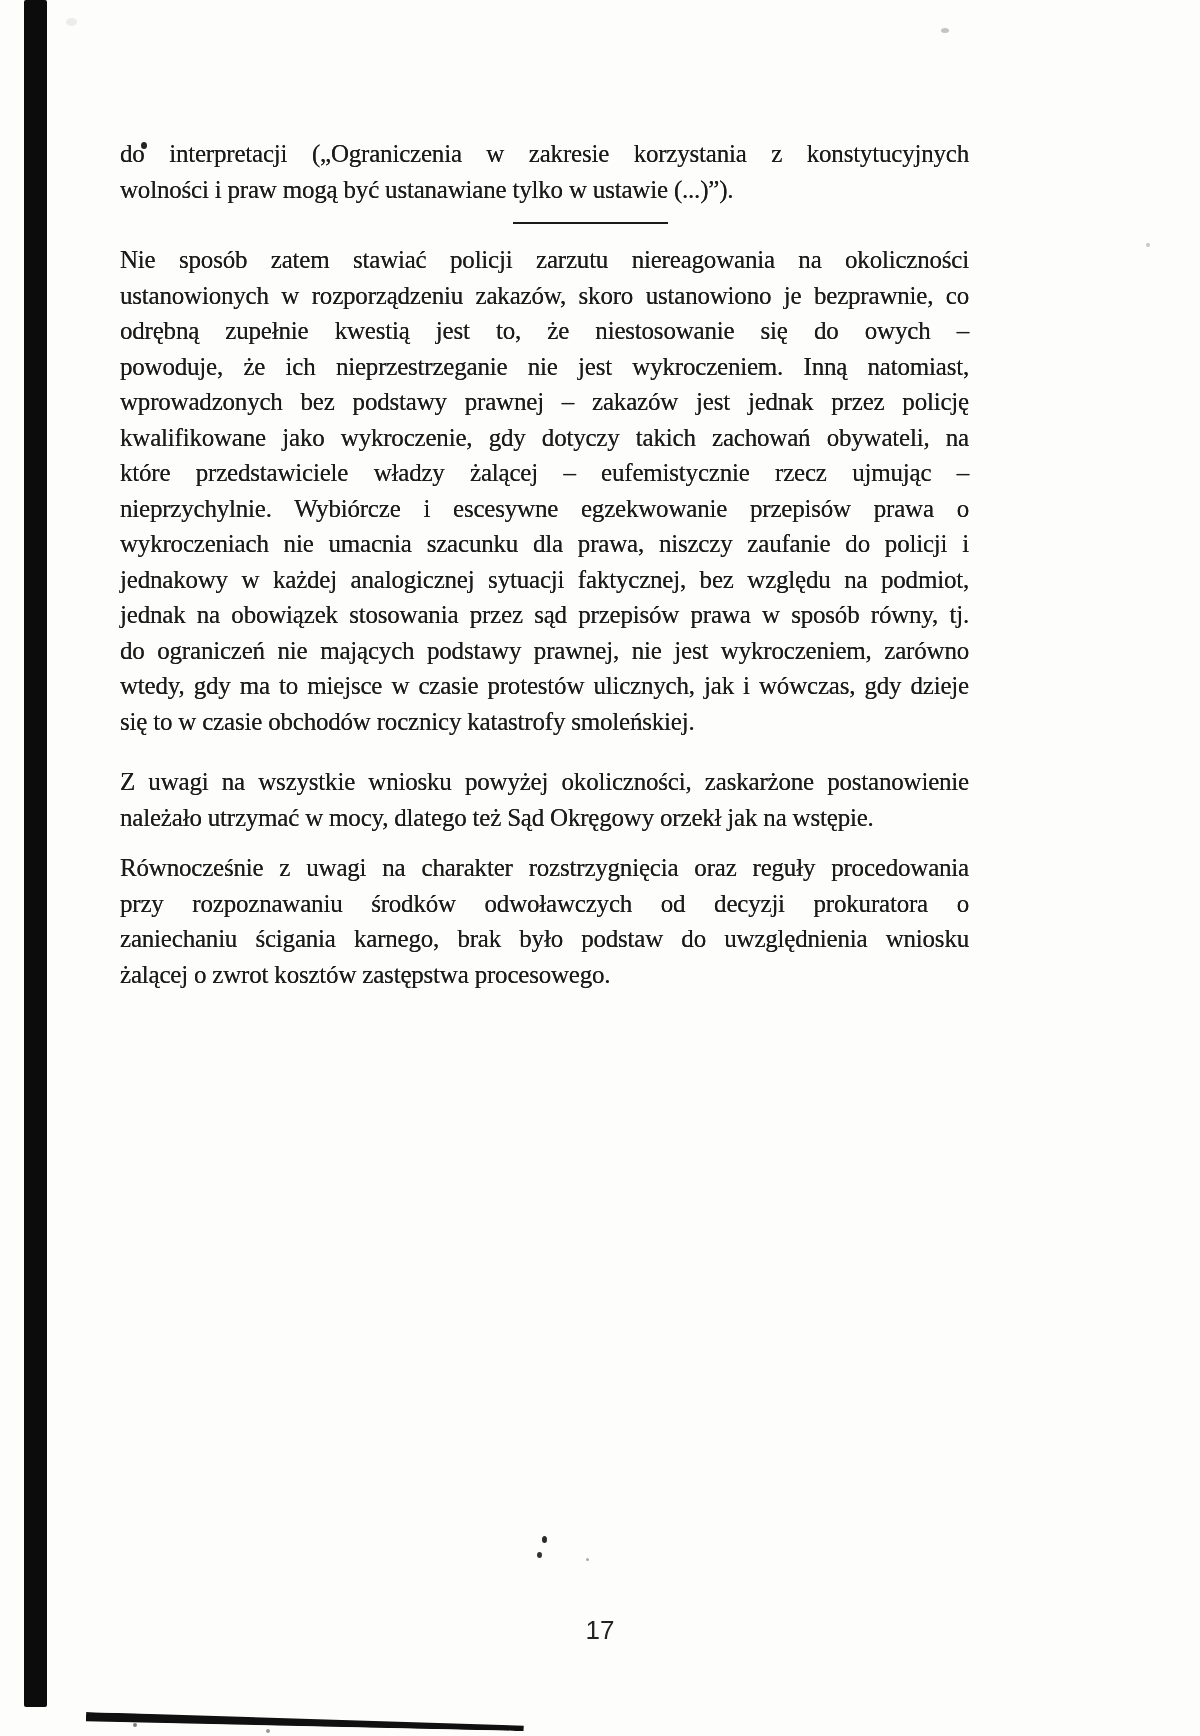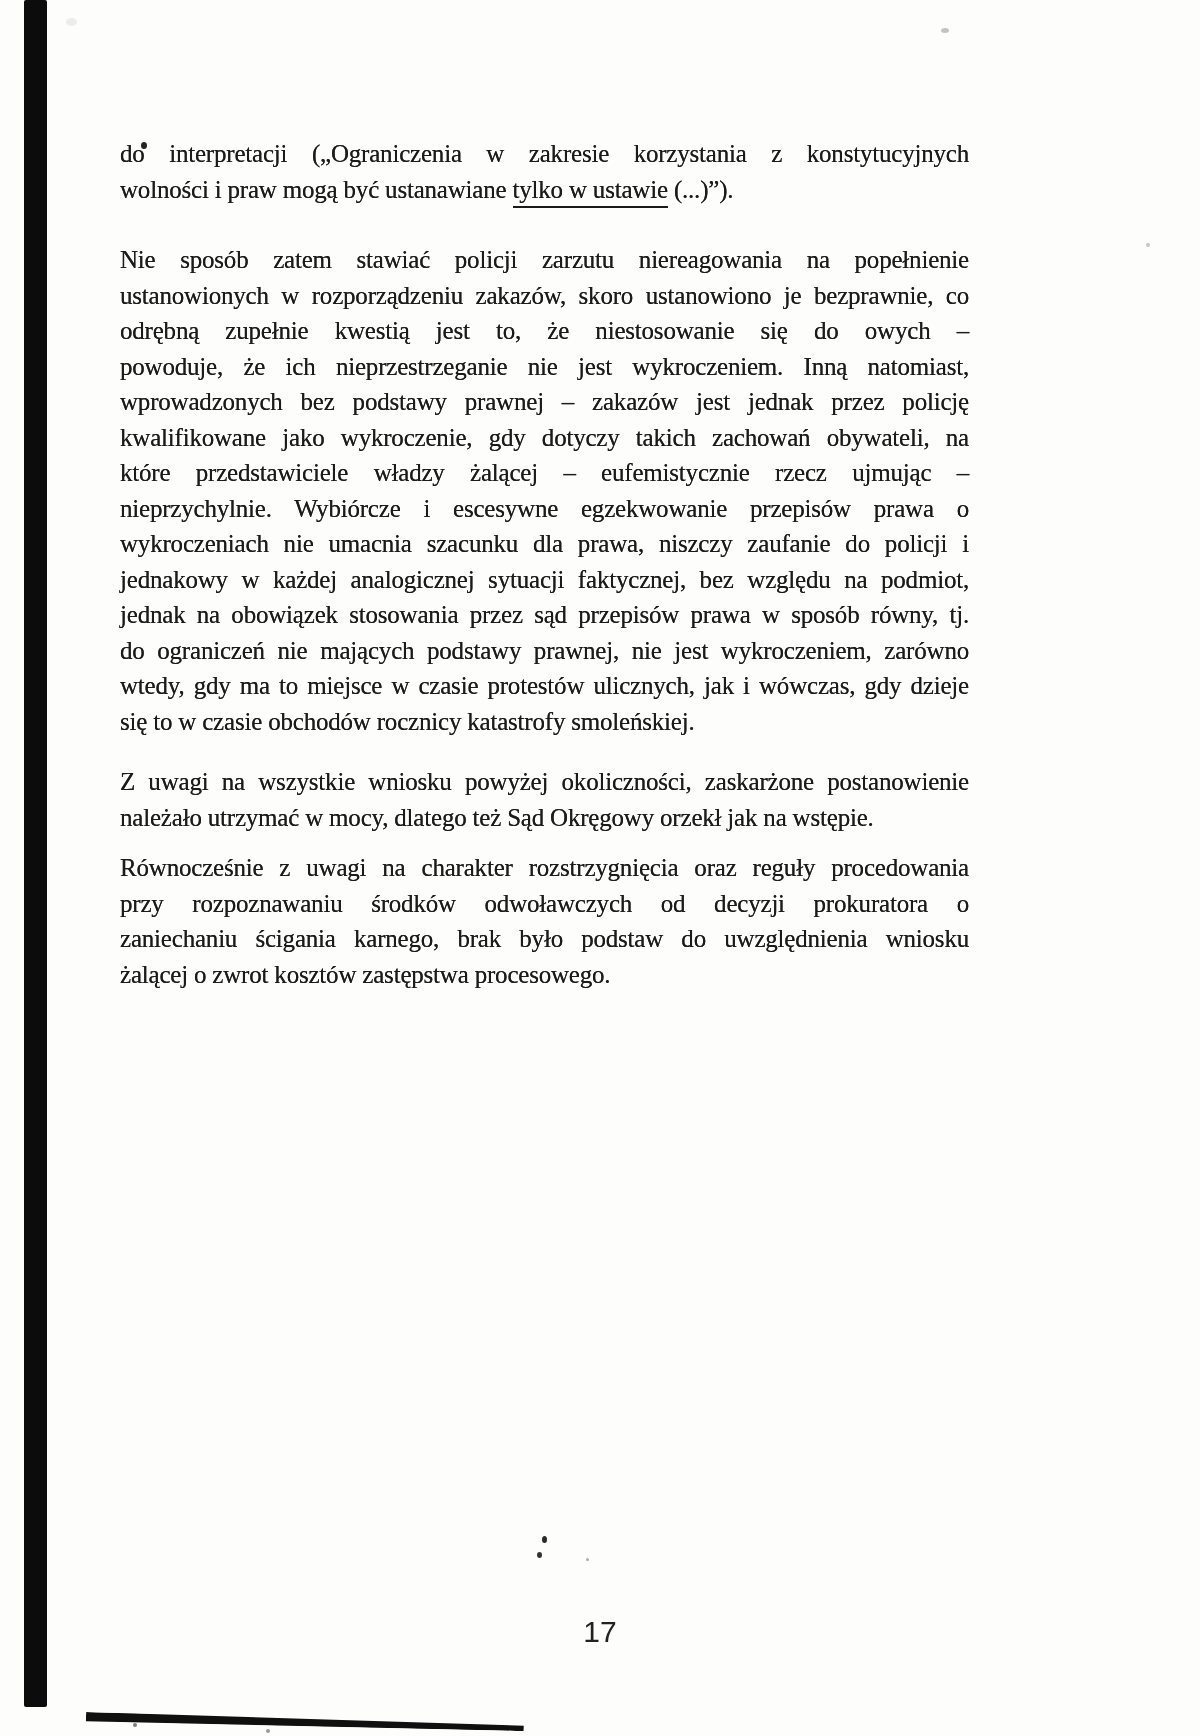--- a/index.html
+++ b/index.html
@@ -38,26 +38,26 @@
     color:#1b1b1b;
     font-size:25px;line-height:35.5px;letter-spacing:-0.2px;
     text-shadow:0 0 0.6px rgba(20,20,20,0.85);
   }
   .para{margin:0;padding:0;}
   .para.p2{margin-top:35px;}
   .para.p3{margin-top:25px;}
   .para.p4{margin-top:15px;}
   .line{text-align:justify;text-align-last:justify;}
   .line.last{text-align-last:left;}
-  .u{border-bottom:2px solid #1b1b1b;padding-bottom:3px;}
+  .u{border-bottom:2px solid #1b1b1b;padding-bottom:19px;}
   .page-number{
     position:absolute;left:0;top:1615px;width:1200px;
     text-align:center;
     font-family:"Liberation Sans","DejaVu Sans",sans-serif;
-    font-size:30px;color:#222;
+    font-size:26px;color:#222;
   }
 </style>
 </head>
 <body>
 
 <div class="page">
 
   <div class="scan-bar-left"></div>
   <div class="scan-streak-bottom"></div>
   <div class="speck s1"></div>
@@ -71,21 +71,21 @@
   <div class="speck s9"></div>
 
   <main class="text-block">
 
     <div class="para p1">
       <div class="line">do interpretacji („Ograniczenia w zakresie korzystania z konstytucyjnych</div>
       <div class="line last"><span>wolności i praw mogą być ustanawiane </span><span class="u">tylko w ustawie</span><span> (...)”).</span></div>
     </div>
 
     <div class="para p2">
-      <div class="line">Nie sposób zatem stawiać policji zarzutu niereagowania na popełnienie</div>
+      <div class="line">Nie sposób zatem stawiać policji zarzutu niereagowania na okoliczności</div>
       <div class="line">ustanowionych w rozporządzeniu zakazów, skoro ustanowiono je bezprawnie, co</div>
       <div class="line">odrębną zupełnie kwestią jest to, że niestosowanie się do owych –</div>
       <div class="line">powoduje, że ich nieprzestrzeganie nie jest wykroczeniem. Inną natomiast,</div>
       <div class="line">wprowadzonych bez podstawy prawnej – zakazów jest jednak przez policję</div>
       <div class="line">kwalifikowane jako wykroczenie, gdy dotyczy takich zachowań obywateli, na</div>
       <div class="line">które przedstawiciele władzy żalącej – eufemistycznie rzecz ujmując –</div>
       <div class="line">nieprzychylnie. Wybiórcze i escesywne egzekwowanie przepisów prawa o</div>
       <div class="line">wykroczeniach nie umacnia szacunku dla prawa, niszczy zaufanie do policji i</div>
       <div class="line">jednakowy w każdej analogicznej sytuacji faktycznej, bez względu na podmiot,</div>
       <div class="line">jednak na obowiązek stosowania przez sąd przepisów prawa w sposób równy, tj.</div>

